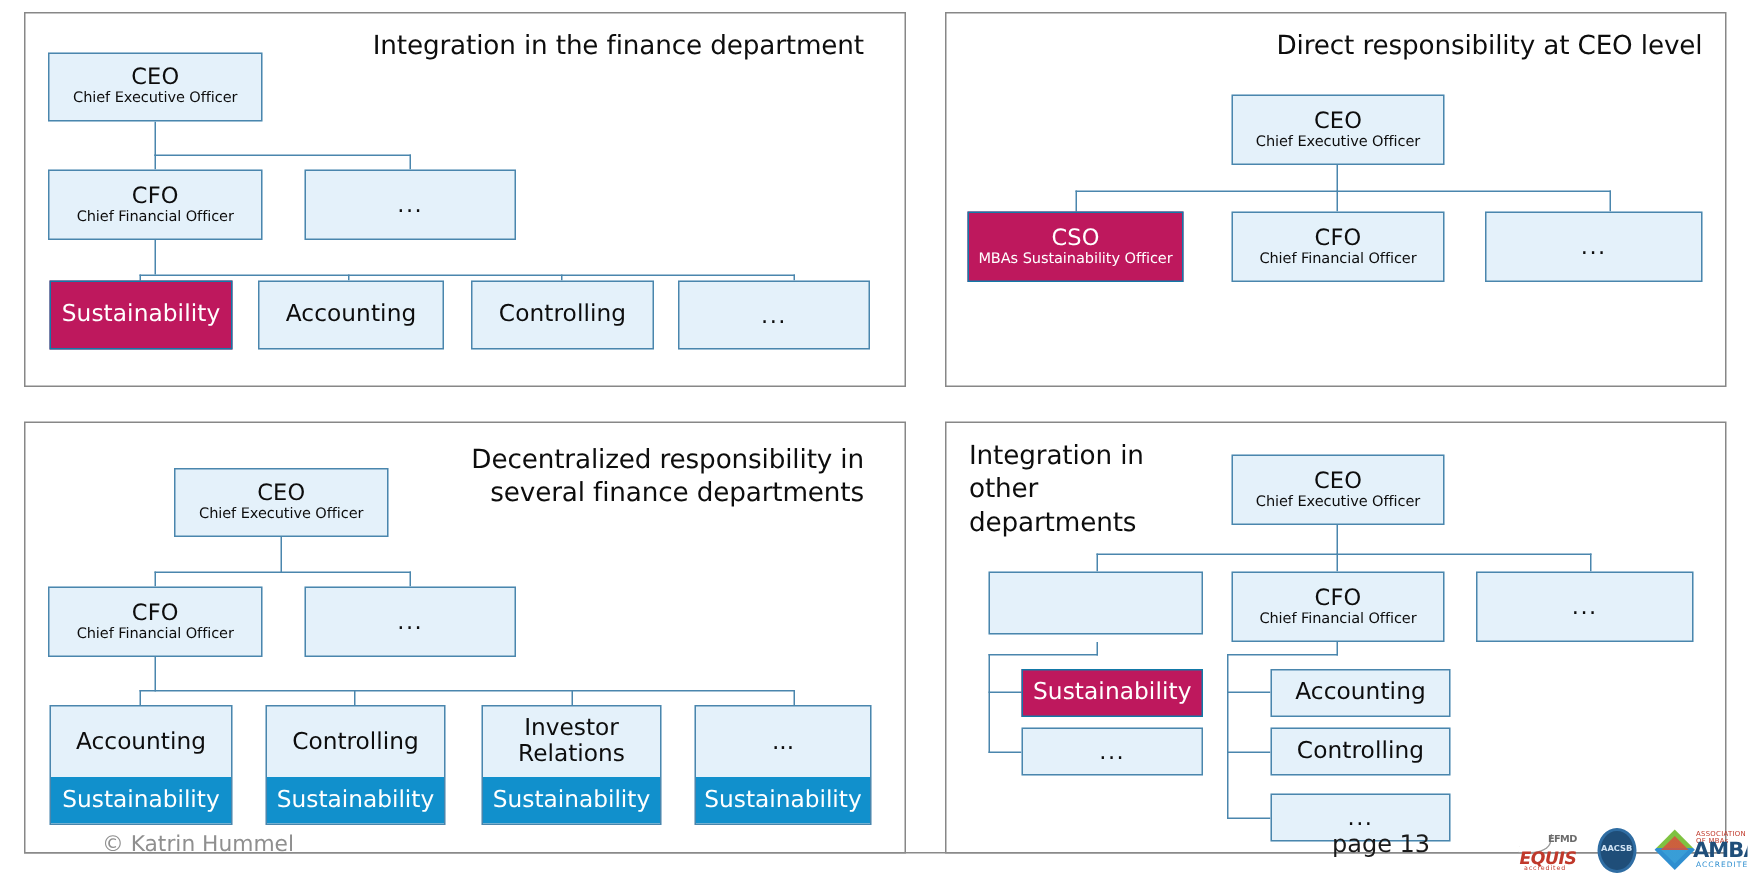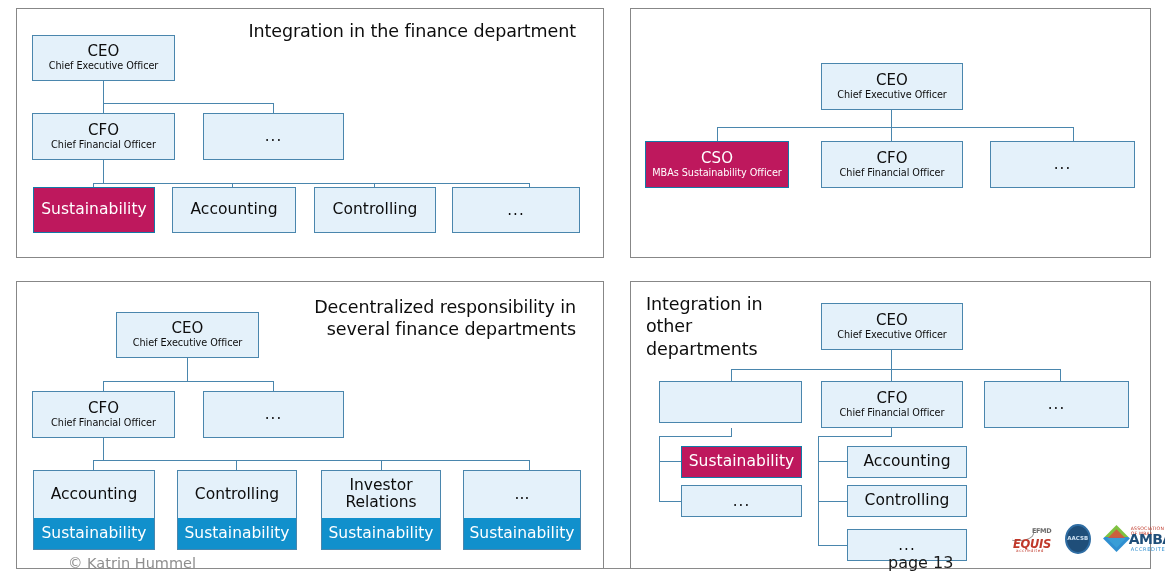--- a/index.html
+++ b/index.html
@@ -133,21 +133,21 @@
     position: absolute;
     left: 888px; top: 553px;
     font-size: 16px;
     color: #1a1a1a;
     text-align: center;
   }
 
   
   .logos {
     position: absolute;
-    left: 1012px; top: 523px;
+    left: 1012px; top: 551px;
     width: 150px; height: 32px;
     display: flex;
     align-items: center;
     gap: 16px;
   }
   .logo-equis {
     position: relative;
     width: 44px; height: 30px;
   }
   .logo-equis .efmd {
@@ -261,20 +261,21 @@
   <div class="node" style="left:314px; top:187px; width:122px; height:46px;">
     <div class="plain">Controlling</div>
   </div>
 
   <div class="node" style="left:452px; top:187px; width:128px; height:46px;">
     <div class="dots">...</div>
   </div>
 
   <div class="panel" id="panel-tr"></div>
 
+  <div class="panel-title title-right" style="left:760px; top:20px; width:375px;">Direct responsibility at CEO level</div>
 
   <div class="conn v" style="left:891px; top:110px; height:18px;"></div>
   <div class="conn h" style="left:717px; top:127px; width:357px;"></div>
   <div class="conn v" style="left:717px; top:127px; height:14px;"></div>
   <div class="conn v" style="left:891px; top:127px; height:14px;"></div>
   <div class="conn v" style="left:1073px; top:127px; height:14px;"></div>
 
   <div class="node" style="left:821px; top:63px; width:142px; height:47px;">
     <div class="role">CEO</div>
     <div class="sub">Chief

